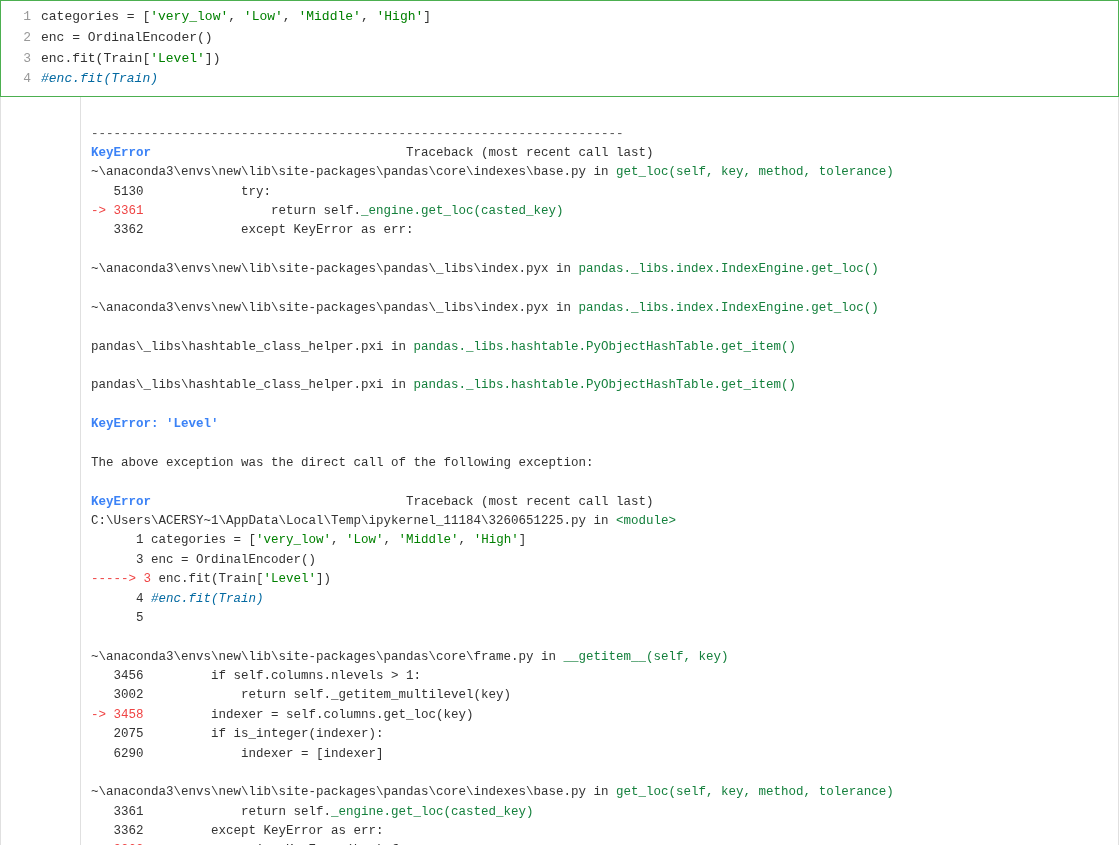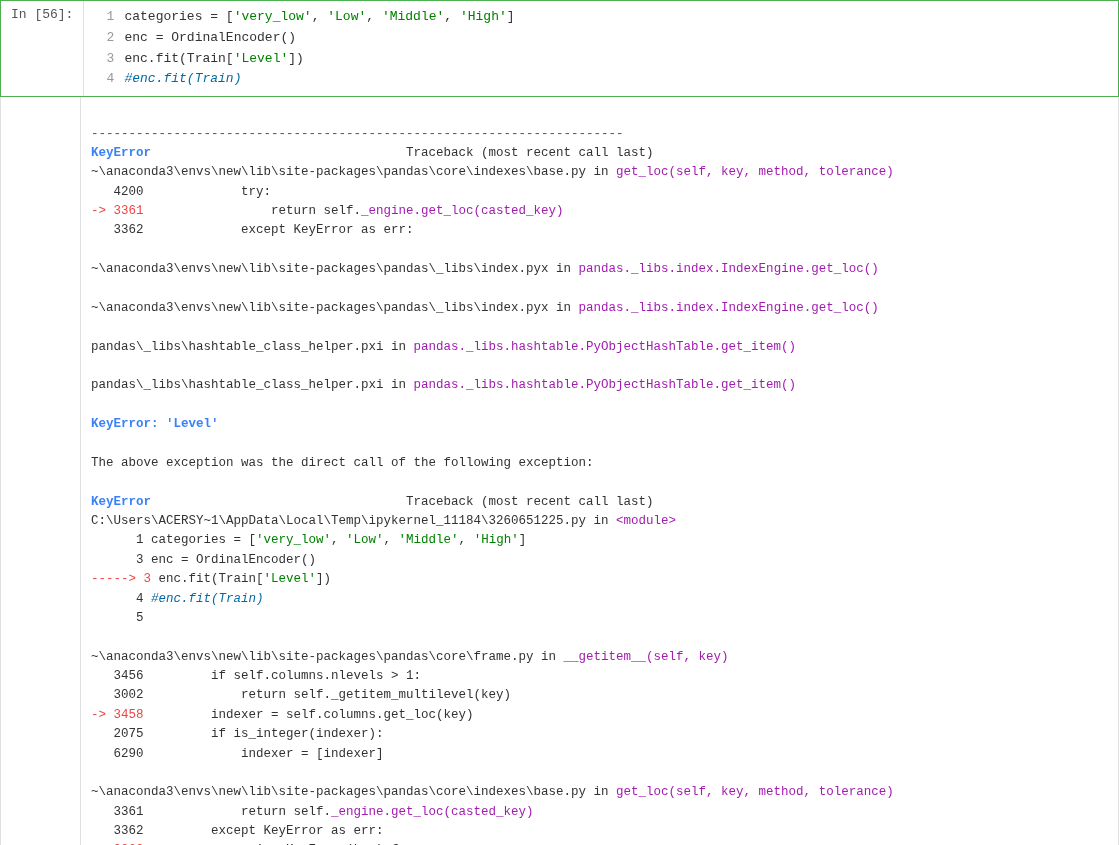--- a/index.html
+++ b/index.html
@@ -57,32 +57,31 @@
       flex: 1;
       padding: 8px 10px;
       background: #fff;
       white-space: pre;
       font-family: 'Courier New', monospace;
       font-size: 12.5px;
       line-height: 1.55;
     }
     .c-green { color: #008000; }
     .c-teal { color: #0369a1; }
-    .c-cyan { color: #a21caf; }
+    .c-cyan { color: #15803d; }
     .c-gray { color: #555555; }
     .c-black { color: #333333; }
     .c-err { color: #3b82f6; font-weight: bold; text-align: center; }
     .c-arrow { color: #ef4444; }
     .italic { font-style: italic; }
   </style>
 </head>
 <body>
 
 <div class="notebook-cell">
-  <div class="cell-label">In [56]:</div>
   <div class="cell-content">
     <div class="code-line">
       <span class="line-num">1</span>
       <span class="code-text c-black">categories = [<span class="c-green">'very_low'</span>, <span class="c-green">'Low'</span>, <span class="c-green">'Middle'</span>, <span class="c-green">'High'</span>]</span>
     </div>
     <div class="code-line">
       <span class="line-num">2</span>
       <span class="code-text c-black">enc = OrdinalEncoder()</span>
     </div>
     <div class="code-line">
@@ -95,21 +94,21 @@
     </div>
   </div>
 </div>
 
 <div class="output-area">
   <div class="output-label"></div>
   <div class="output-content">
 <span class="c-gray">-----------------------------------------------------------------------</span>
 <span class="c-err">KeyError</span><span class="c-black">                                  Traceback (most recent call last)</span>
 <span class="c-black">~\anaconda3\envs\new\lib\site-packages\pandas\core\indexes\base.py in </span><span class="c-cyan">get_loc(self, key, method, tolerance)</span>
-<span>   4200             try:</span>
+<span>   5130             try:</span>
 <span><span class="c-arrow">-&gt; 3361</span>                 return self.<span class="c-cyan">_engine.get_loc(casted_key)</span></span>
 <span>   3362             except KeyError as err:</span>
 
 <span class="c-black">~\anaconda3\envs\new\lib\site-packages\pandas\_libs\index.pyx in </span><span class="c-cyan">pandas._libs.index.IndexEngine.get_loc()</span>
 
 <span class="c-black">~\anaconda3\envs\new\lib\site-packages\pandas\_libs\index.pyx in </span><span class="c-cyan">pandas._libs.index.IndexEngine.get_loc()</span>
 
 <span class="c-black">pandas\_libs\hashtable_class_helper.pxi in </span><span class="c-cyan">pandas._libs.hashtable.PyObjectHashTable.get_item()</span>
 
 <span class="c-black">pandas\_libs\hashtable_class_helper.pxi in </span><span class="c-cyan">pandas._libs.hashtable.PyObjectHashTable.get_item()</span>

